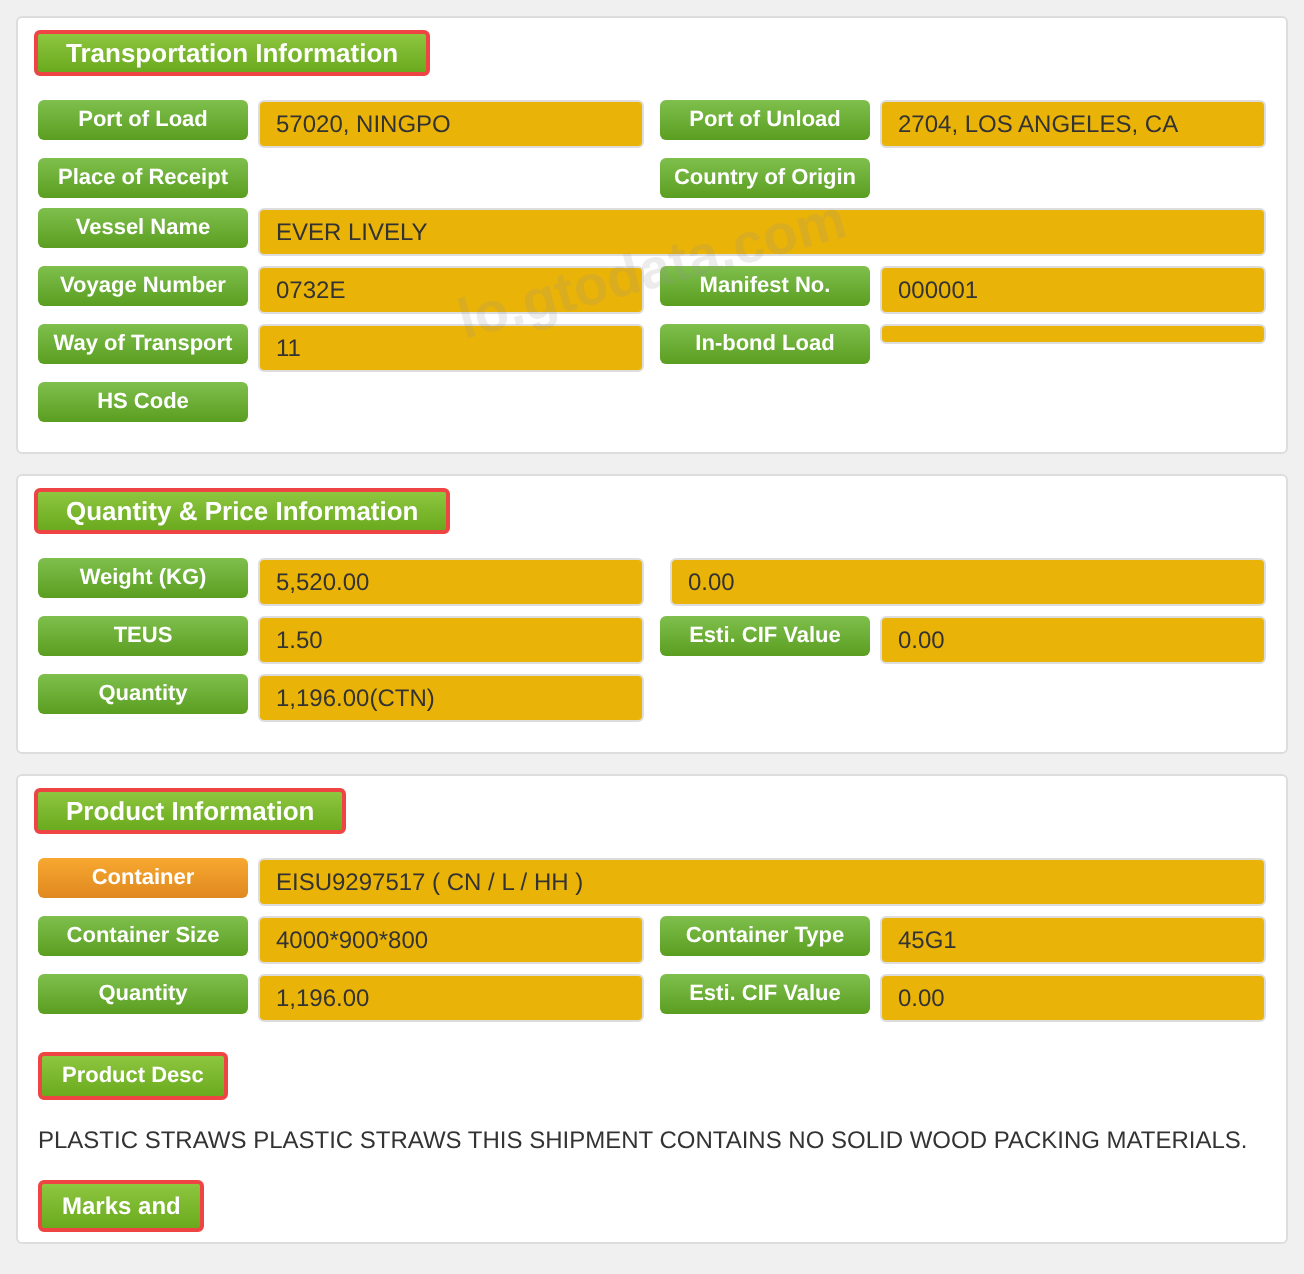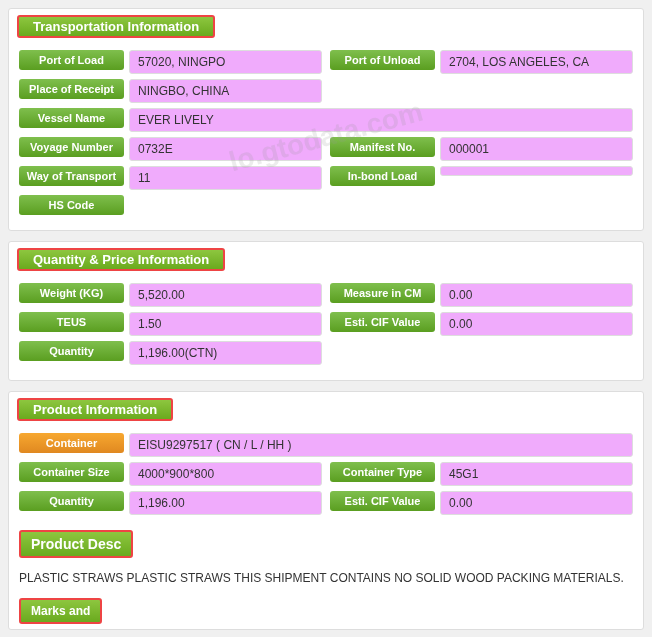--- a/index.html
+++ b/index.html
@@ -51,21 +51,21 @@
       text-align: center;
       padding: 4px 6px;
       border-radius: 3px;
       min-width: 105px;
       white-space: nowrap;
     }
     .field-label.orange {
       background: linear-gradient(to bottom, #f7a830, #e08820);
     }
     .field-value {
-      background: #f0abfc;
+      background: #eab308;
       border: 1px solid #ddd;
       border-radius: 3px;
       padding: 4px 8px;
       margin-left: 5px;
       font-size: 12px;
       color: #333;
       min-width: 120px;
       flex: 1;
     }
     .watermark {
@@ -121,23 +121,23 @@
             </div>
             <div class="half-group">
               <span class="field-label">Port of Unload</span>
               <span class="field-value">2704, LOS ANGELES, CA</span>
             </div>
           </div>
 
           <div class="half-row">
             <div class="half-group">
               <span class="field-label">Place of Receipt</span>
-              <span class="field-value">NINGBO, CHINA</span>
-            </div>
-            <div class="half-group">
+            </div>
+            <div class="half-group">
+              <span class="field-label">Country of Origin</span>
             </div>
           </div>
 
           <div class="half-row">
             <div class="half-group">
               <span class="field-label">Vessel Name</span>
               <span class="field-value">EVER LIVELY</span>
             </div>
           </div>
 
@@ -180,21 +180,20 @@
       <span class="section-title red-border">Quantity &amp; Price Information</span>
     </div>
     <div class="rows-container">
 
       <div class="half-row">
         <div class="half-group">
           <span class="field-label">Weight (KG)</span>
           <span class="field-value">5,520.00</span>
         </div>
         <div class="half-group">
-          <span class="field-label">Measure in CM</span>
           <span class="field-value">0.00</span>
         </div>
       </div>
 
       <div class="half-row">
         <div class="half-group">
           <span class="field-label">TEUS</span>
           <span class="field-value">1.50</span>
         </div>
         <div class="half-group">
@@ -246,21 +245,21 @@
         <div class="half-group">
           <span class="field-label">Esti. CIF Value</span>
           <span class="field-value">0.00</span>
         </div>
       </div>
 
     </div>
 
     <div style="padding: 0 10px 5px 10px;">
       <div style="display:inline-block;">
-        <span class="section-title" style="font-size:14px; padding: 4px 10px; border: 2px solid #e44;">Product Desc</span>
+        <span class="section-title" style="font-size:11px; padding: 4px 10px; border: 2px solid #e44;">Product Desc</span>
       </div>
     </div>
     <div class="product-desc-text">PLASTIC STRAWS PLASTIC STRAWS THIS SHIPMENT CONTAINS NO SOLID WOOD PACKING MATERIALS.</div>
 
     <div style="padding: 5px 10px 5px 10px;">
       <div style="display:inline-block;">
         <span class="section-title" style="font-size:12px; padding: 4px 10px; border: 2px solid #e44;">Marks and</span>
       </div>
     </div>
 

